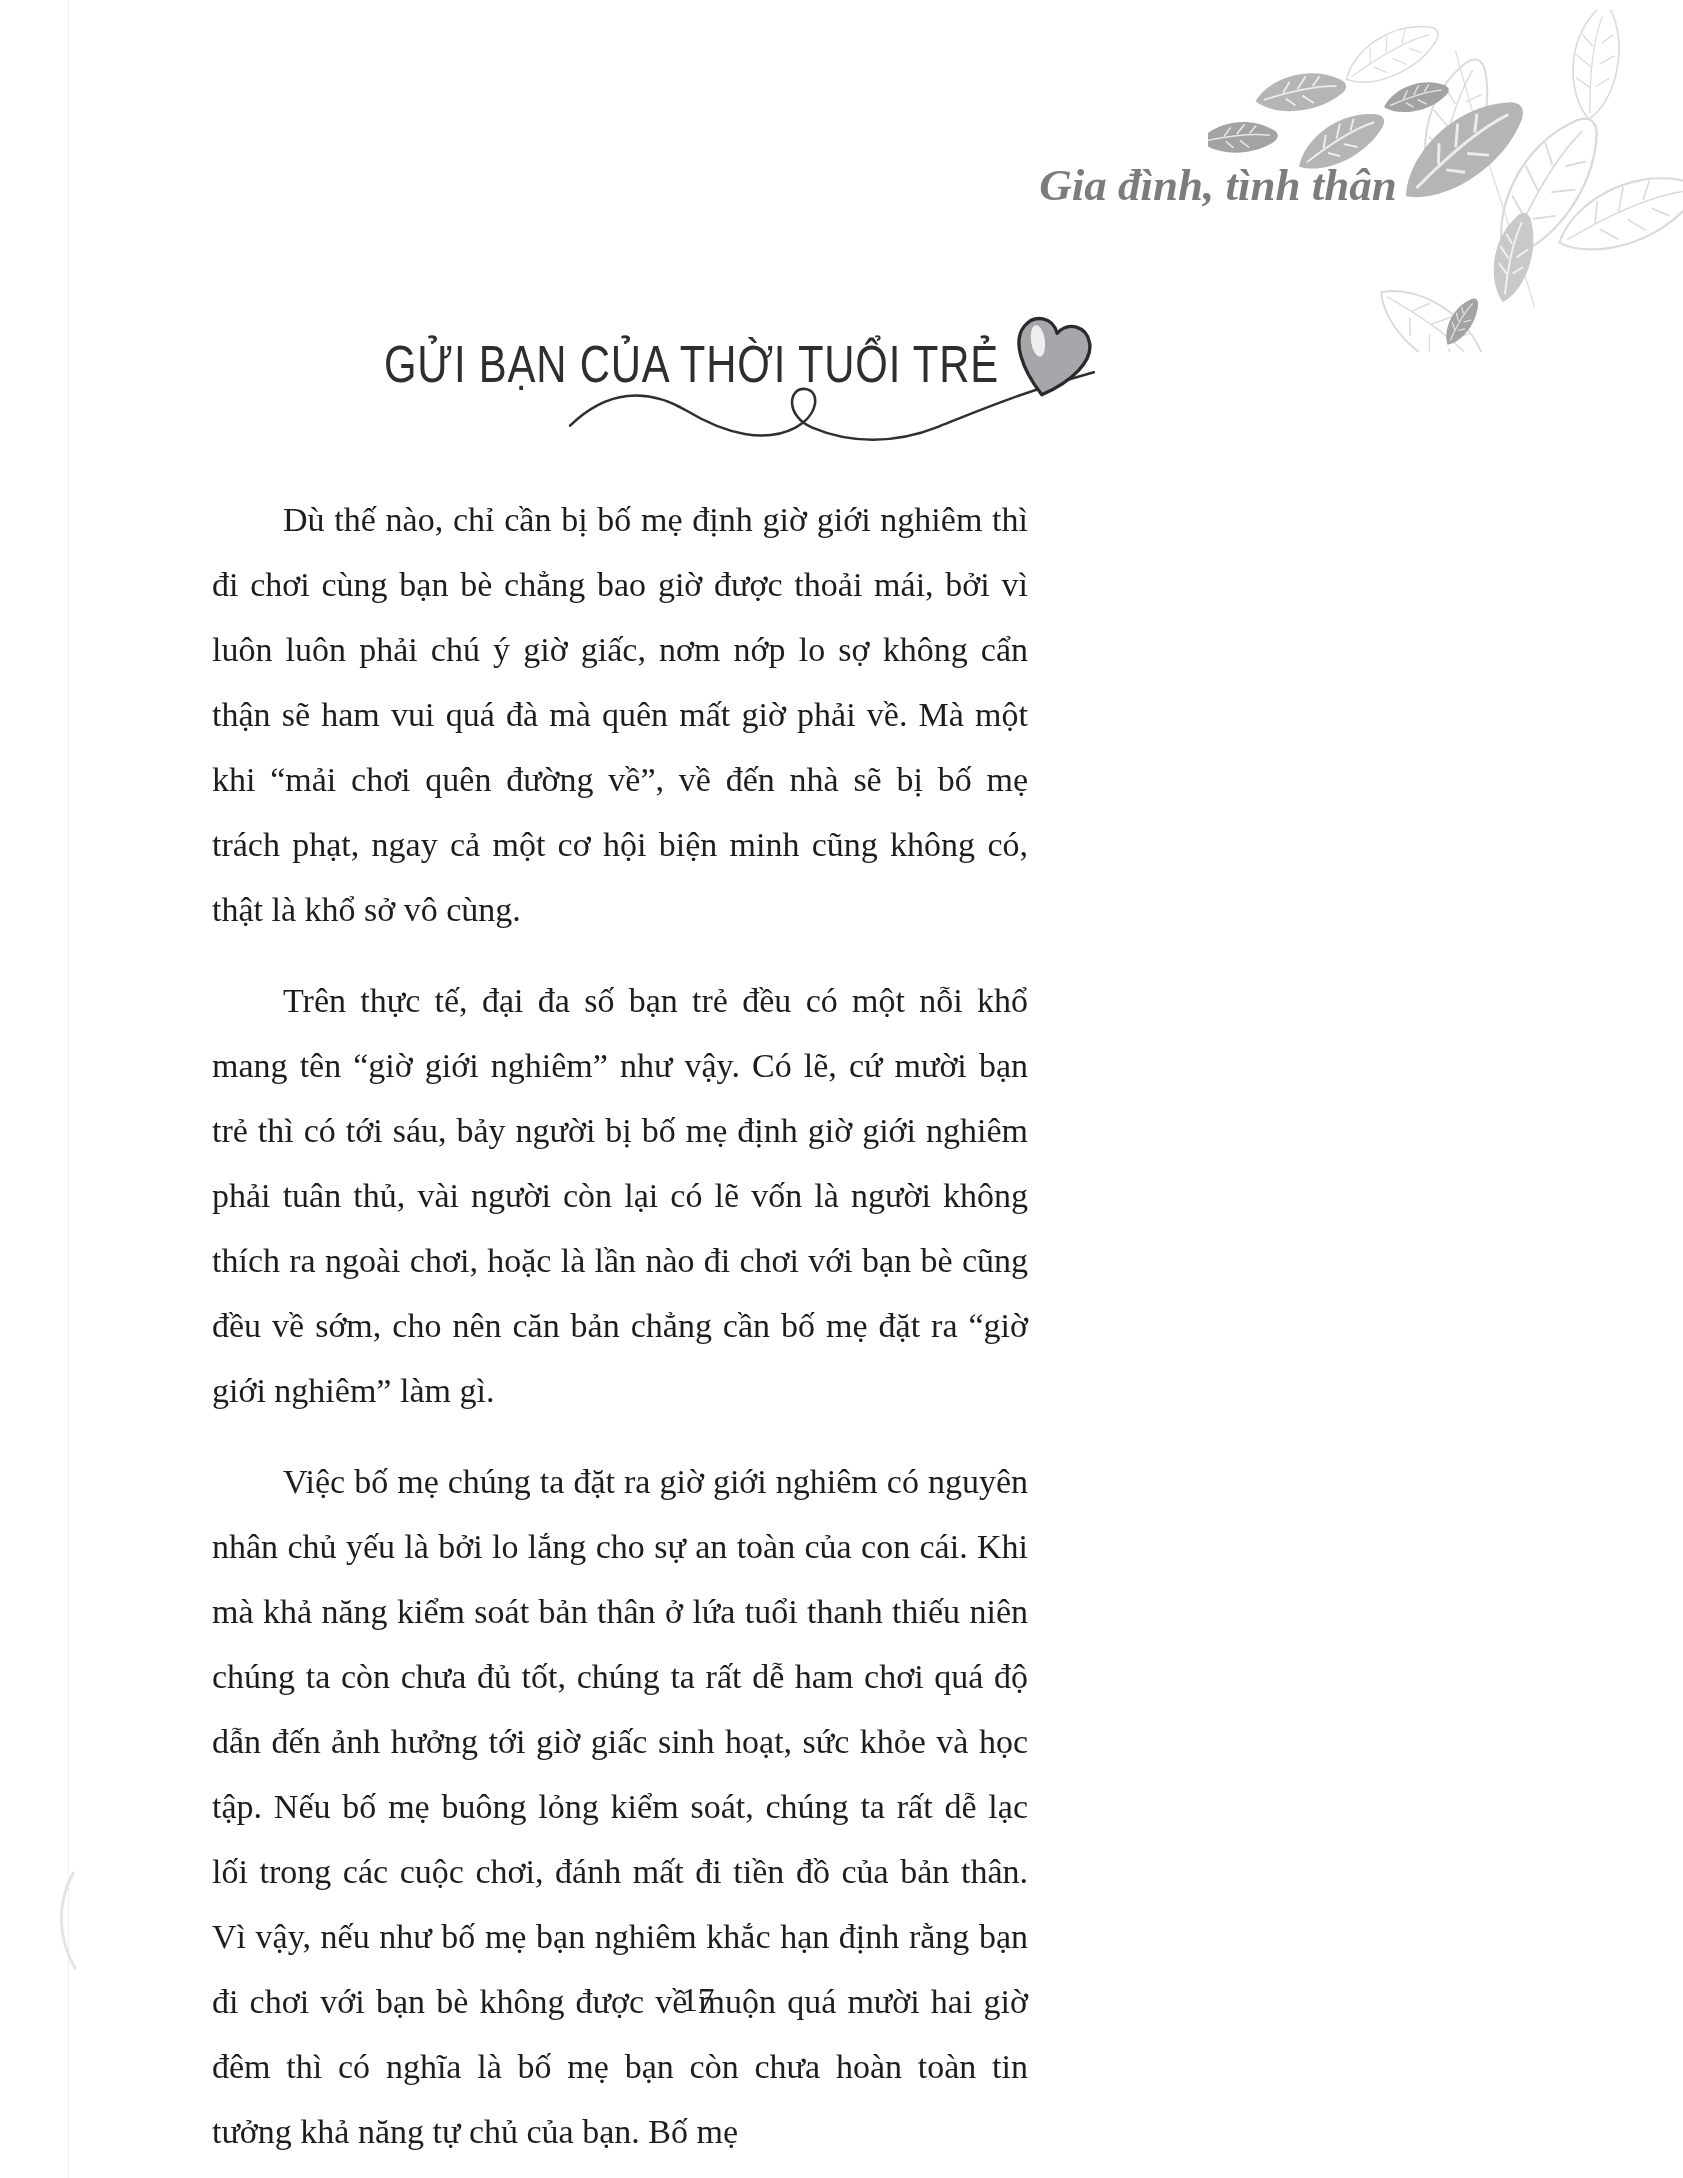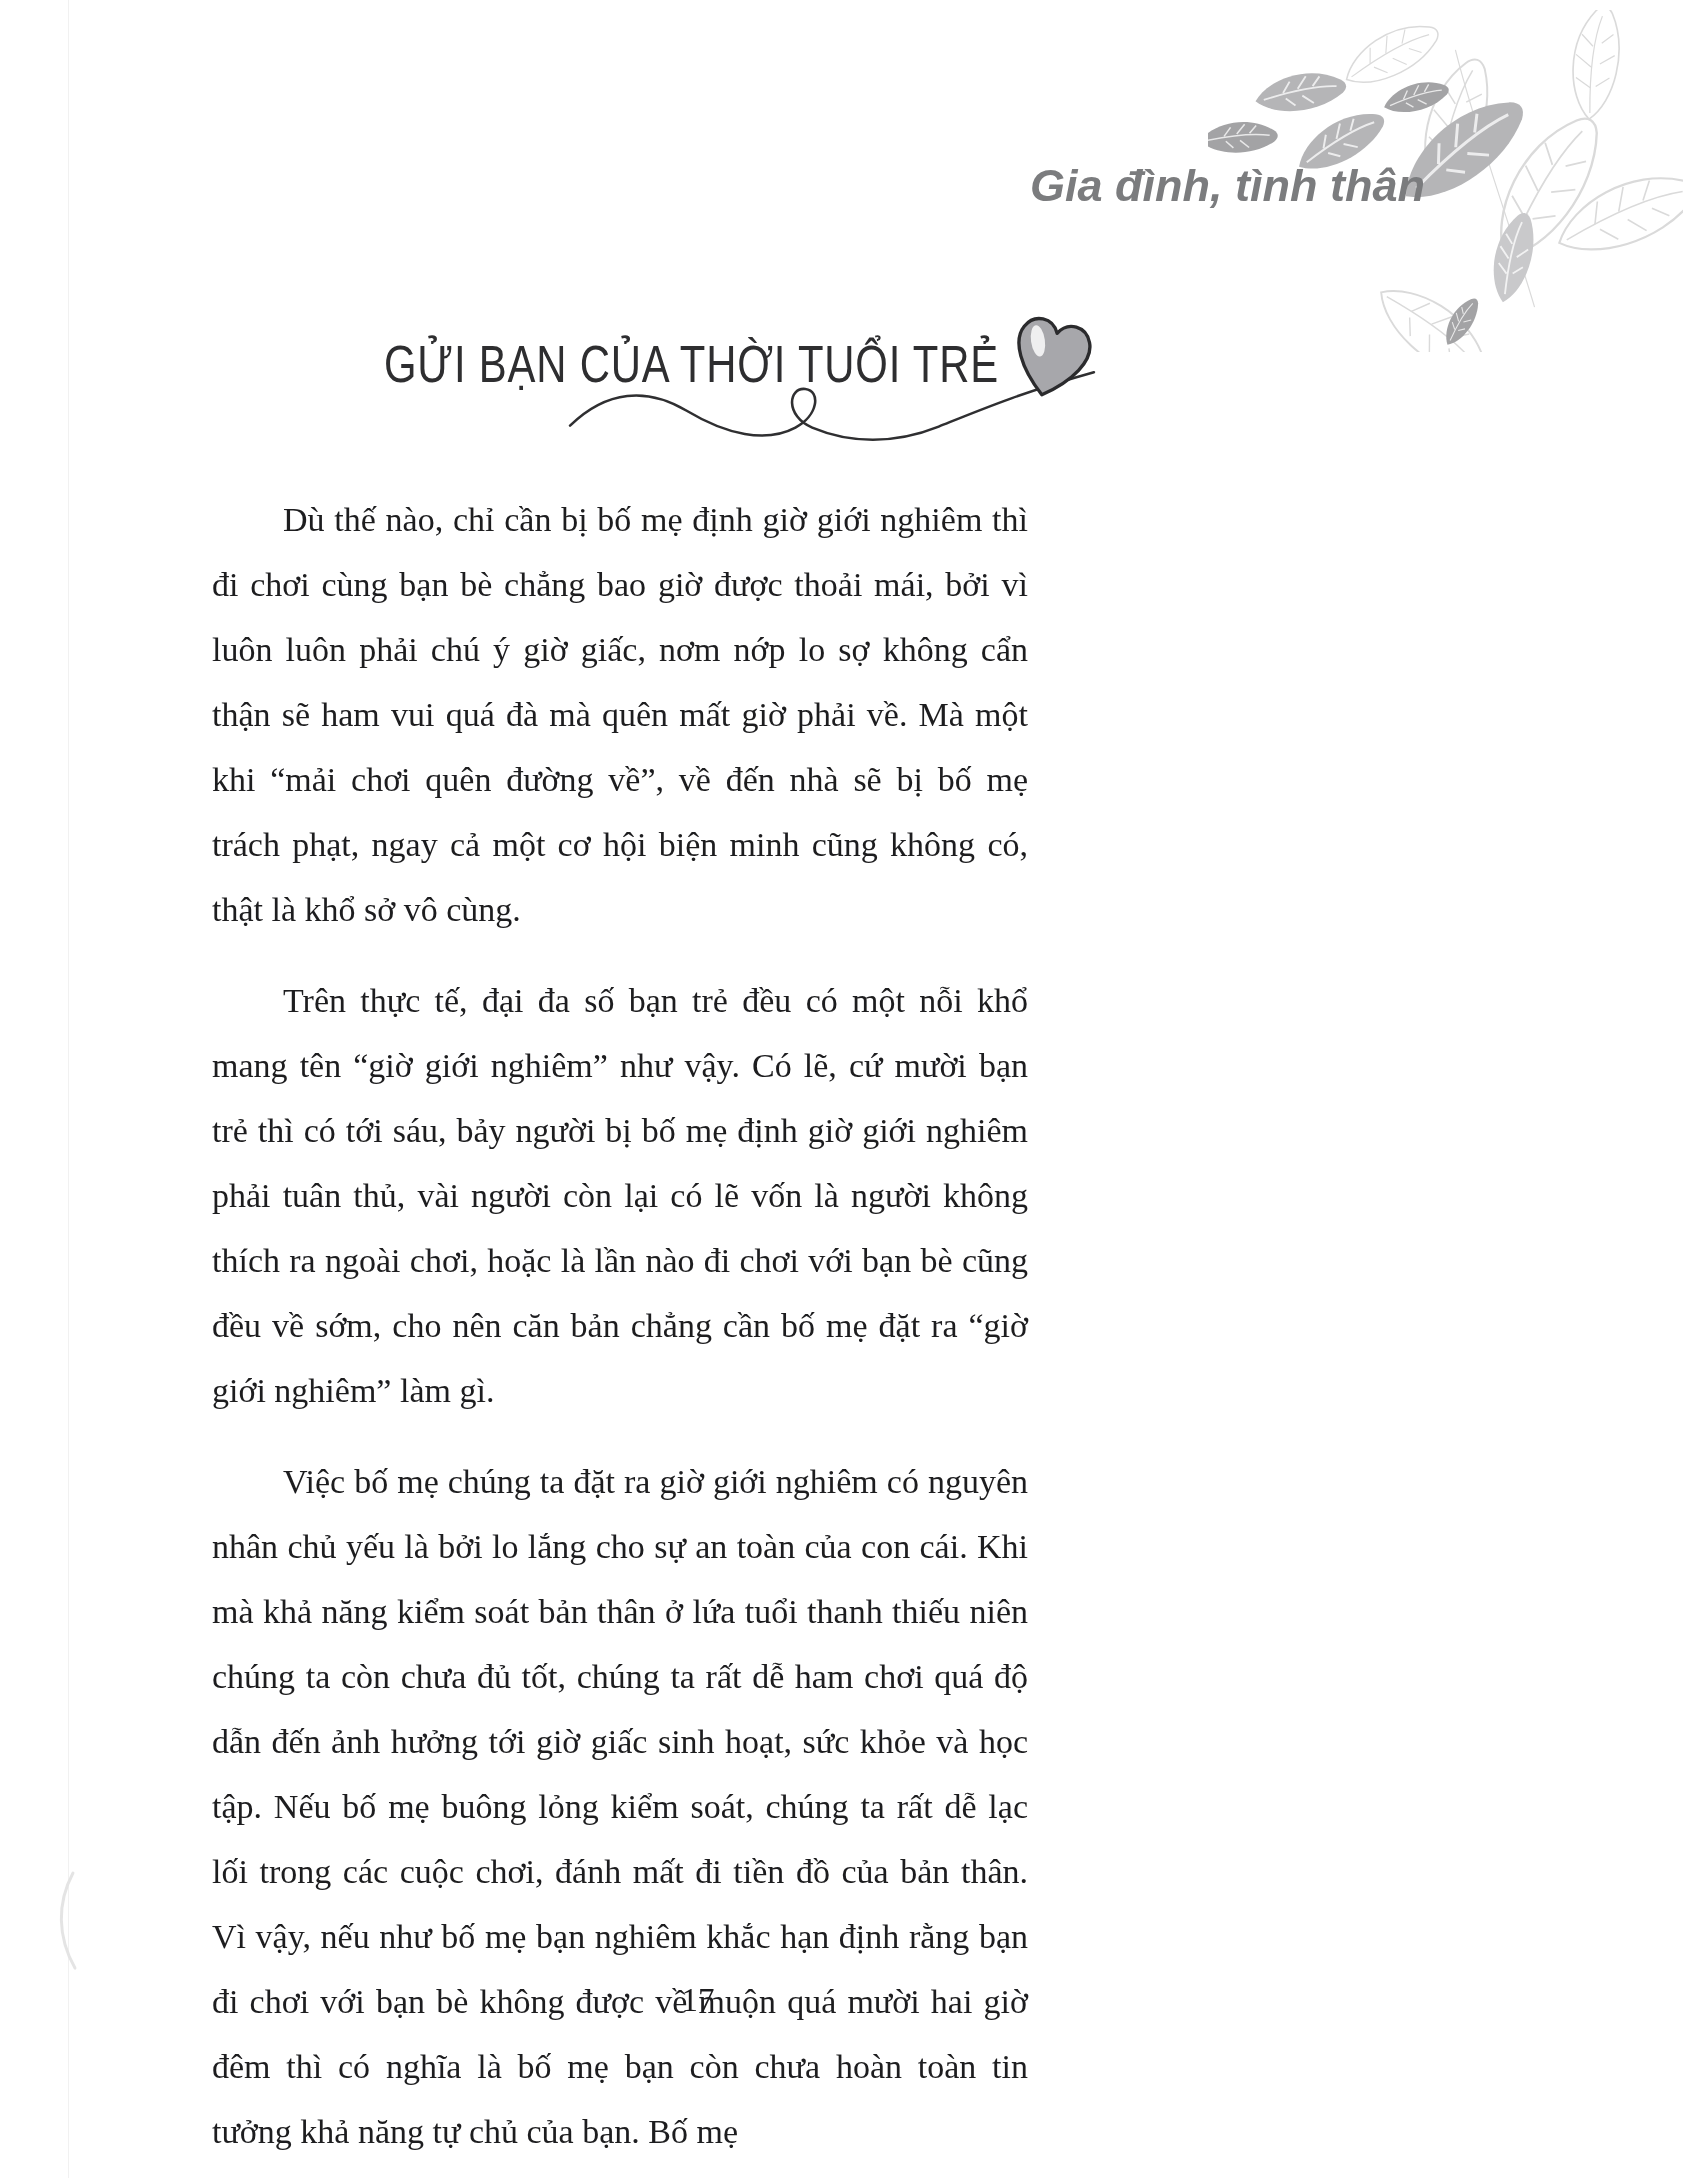--- a/index.html
+++ b/index.html
@@ -7,21 +7,21 @@
     width:1683px;height:2178px;position:relative;overflow:hidden;
     background:#ffffff;
     font-family:"Liberation Serif", serif;
   }
   .scan-edge{
     position:absolute;left:68px;top:0;width:1px;height:2178px;
     background:#f1f1f1;
   }
   .header-text{
     position:absolute;top:161px;left:1030px;width:376px;
-    font-family:Liberation Sans, sans-serif;
+    font-family:Liberation Serif, serif;
     font-style:italic;font-weight:700;
     font-size:45px;line-height:1.1;
     color:var(--header-color,#7b7c7e);
     text-align:center;white-space:nowrap;
   }
   .leaves{position:absolute;top:10px;right:0;width:475px;height:342px;}
   .leaf-a{fill:var(--leaf-dark,#a3a3a5);}
   .leaf-b{fill:var(--leaf-mid,#b4b4b6);}
   .leaf-c{fill:var(--leaf-light,#c9c9cb);}
   .leaf-outline{stroke:var(--leaf-outline,#d9d9d9);fill:#ffffff;stroke-width:1.6;}

